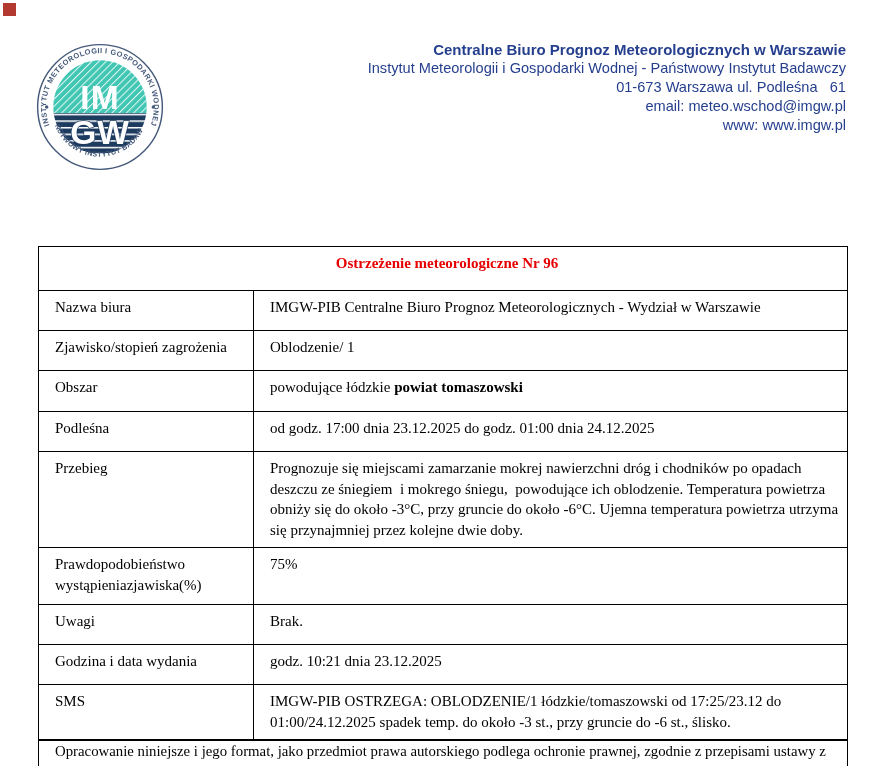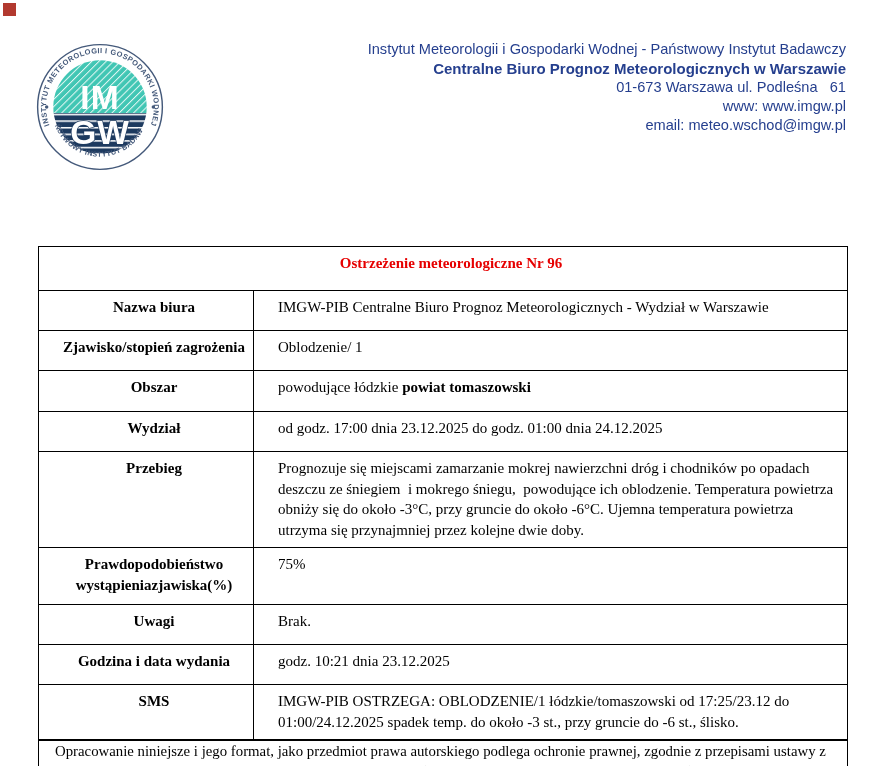--- a/index.html
+++ b/index.html
@@ -13,24 +13,24 @@
   .logo-wrap{position:absolute;left:36px;top:43px;width:128px;height:128px;}
   
   .hdr{position:absolute;top:40px;right:31px;text-align:right;
        font-family:"Liberation Sans",sans-serif;font-size:14.6px;line-height:19px;color:#253f8e;}
   .hdr-line{white-space:pre;}
   .hdr-line.bold{font-weight:bold;font-size:15px;}
   
   .doc{position:absolute;left:38px;top:246px;width:810px;}
   table.warn{width:100%;border-collapse:collapse;table-layout:fixed;}
   table.warn td{border:1.6px solid #000;vertical-align:top;font-size:15px;line-height:20.5px;
-                padding:6px 8px 2px 24px;overflow:hidden;}
+                padding:6px 8px 2px 16px;overflow:hidden;}
   td.title-cell{height:35px;text-align:center;font-weight:bold;font-size:17.5px;
                 color:#e60000;padding-top:12px;}
-  td.lbl{font-weight:bold;padding-left:7px;text-align:center;}
+  td.lbl{font-weight:normal;padding-left:7px;}
   tr.h31 td{height:31px;} tr.h32 td{height:32px;margin-top:31px;}
   tr.h-przebieg td{height:87px;} tr.h-prob td{height:48px;} tr.h-sms td{height:47px;}
   
   .copyright{border:1.6px solid #000;margin-top:-1.6px;padding:2px 7px 5px 7px;
              font-size:14.8px;line-height:19.5px;}
   .copyright p{margin:0;text-indent:9px;}
 </style>
 </head>
 <body>
 
@@ -65,25 +65,25 @@
       <textPath href="#arcBottom" startOffset="50%" text-anchor="middle">PAŃSTWOWY INSTYTUT BADAWCZY</textPath>
     </text>
     <circle cx="10.5" cy="63" r="1.7" fill="#44597a"></circle>
     <circle cx="115.5" cy="63" r="1.7" fill="#44597a"></circle>
     <text x="63" y="65" text-anchor="middle" font-family="Liberation Sans, sans-serif" font-size="33" font-weight="bold" fill="#ffffff" letter-spacing="1">IM</text>
     <text x="63" y="99" text-anchor="middle" font-family="Liberation Sans, sans-serif" font-size="33" font-weight="bold" fill="#ffffff" stroke="#1d3a5f" stroke-width="1.4" style="paint-order:stroke" letter-spacing="1">GW</text>
   </svg>
 </div>
 
 <div class="hdr">
+  <div class="hdr-line bold">Centralne Biuro Prognoz Meteorologicznych w Warszawie</div>
   <div class="hdr-line">Instytut Meteorologii i Gospodarki Wodnej - Państwowy Instytut Badawczy</div>
-  <div class="hdr-line bold">Centralne Biuro Prognoz Meteorologicznych w Warszawie</div>
   <div class="hdr-line">01-673 Warszawa ul. Podleśna &nbsp; 61</div>
+  <div class="hdr-line">email: meteo.wschod@imgw.pl</div>
   <div class="hdr-line">www: www.imgw.pl</div>
-  <div class="hdr-line">email: meteo.wschod@imgw.pl</div>
 </div>
 
 <div class="doc">
   <table class="warn">
     <colgroup>
         <col style="width:215px">
         <col>
       </colgroup>
     <tbody>
       <tr>
@@ -95,21 +95,21 @@
       </tr>
       <tr class="h31">
         <td class="lbl">Zjawisko/stopień zagrożenia</td>
         <td>Oblodzenie/ 1</td>
       </tr>
       <tr class="h32">
         <td class="lbl">Obszar</td>
         <td><span>powodujące łódzkie </span><b>powiat tomaszowski</b></td>
       </tr>
       <tr class="h31">
-        <td class="lbl">Wydział</td>
+        <td class="lbl">Podleśna</td>
         <td>od godz. 17:00 dnia 23.12.2025 do godz. 01:00 dnia 24.12.2025</td>
       </tr>
       <tr class="h-przebieg">
         <td class="lbl">Przebieg</td>
         <td>Prognozuje się miejscami zamarzanie mokrej nawierzchni dróg i chodników po opadach deszczu ze śniegiem &nbsp;i mokrego śniegu, &nbsp;powodujące ich oblodzenie. Temperatura powietrza obniży się do około -3°C, przy gruncie do około -6°C. Ujemna temperatura powietrza utrzyma się przynajmniej przez kolejne dwie doby.</td>
       </tr>
       <tr class="h-prob">
         <td class="lbl">Prawdopodobieństwo wystąpieniazjawiska(%)</td>
         <td>75%</td>
       </tr>

